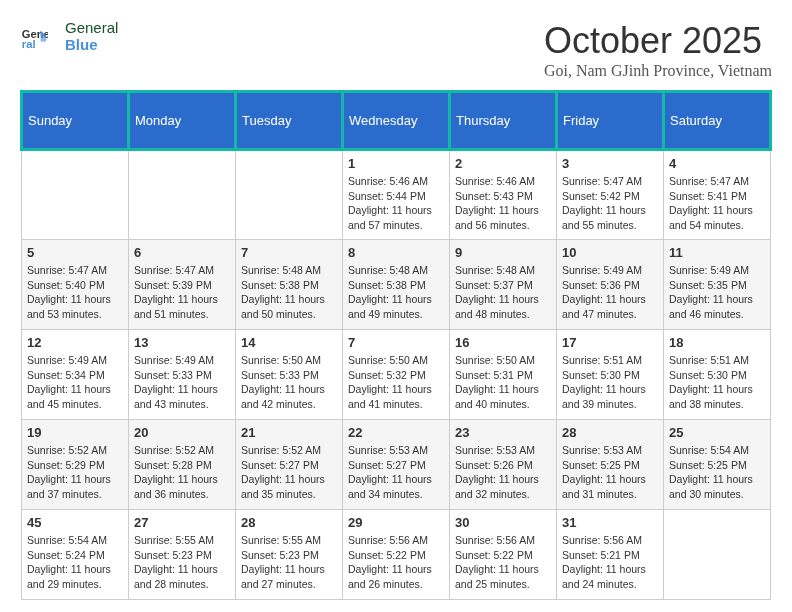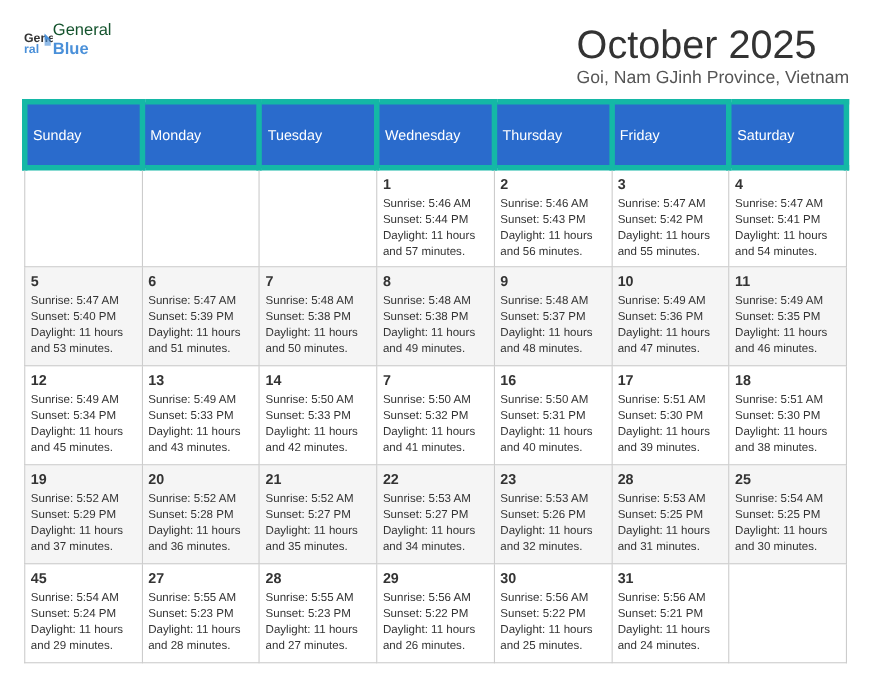--- a/index.html
+++ b/index.html
@@ -12,53 +12,54 @@
     }
     .header-section {
       display: flex;
       justify-content: space-between;
       align-items: flex-start;
       margin-bottom: 10px;
     }
     .logo {
       display: flex;
       align-items: center;
-      gap: 0;
+      gap: 17px;
     }
     .logo-icon {
       width: 28px;
       height: 28px;
     }
     .title-section {
       text-align: left;
     }
     .month-title {
       font-size: 36px;
       font-weight: normal;
       color: #333;
     }
     .location-title {
       font-size: 16px;
       color: #555;
+      font-family: Liberation Serif, serif;
     }
     table {
       width: 100%;
       border-collapse: collapse;
       table-layout: fixed;
     }
     thead tr {
       background-color: #2a6bcc;
     }
     thead th {
       color: #fff;
       font-size: 13px;
       padding: 20px 5px;
       text-align: left;
       font-weight: normal;
-      border: 5px solid #14b8a6;
+      border: 3px solid #14b8a6;
     }
     tbody td {
       vertical-align: top;
       border: 1px solid #ccc;
       padding: 5px;
       font-size: 11px;
       color: #333;
       background: #fff;
       height: 90px;
     }

